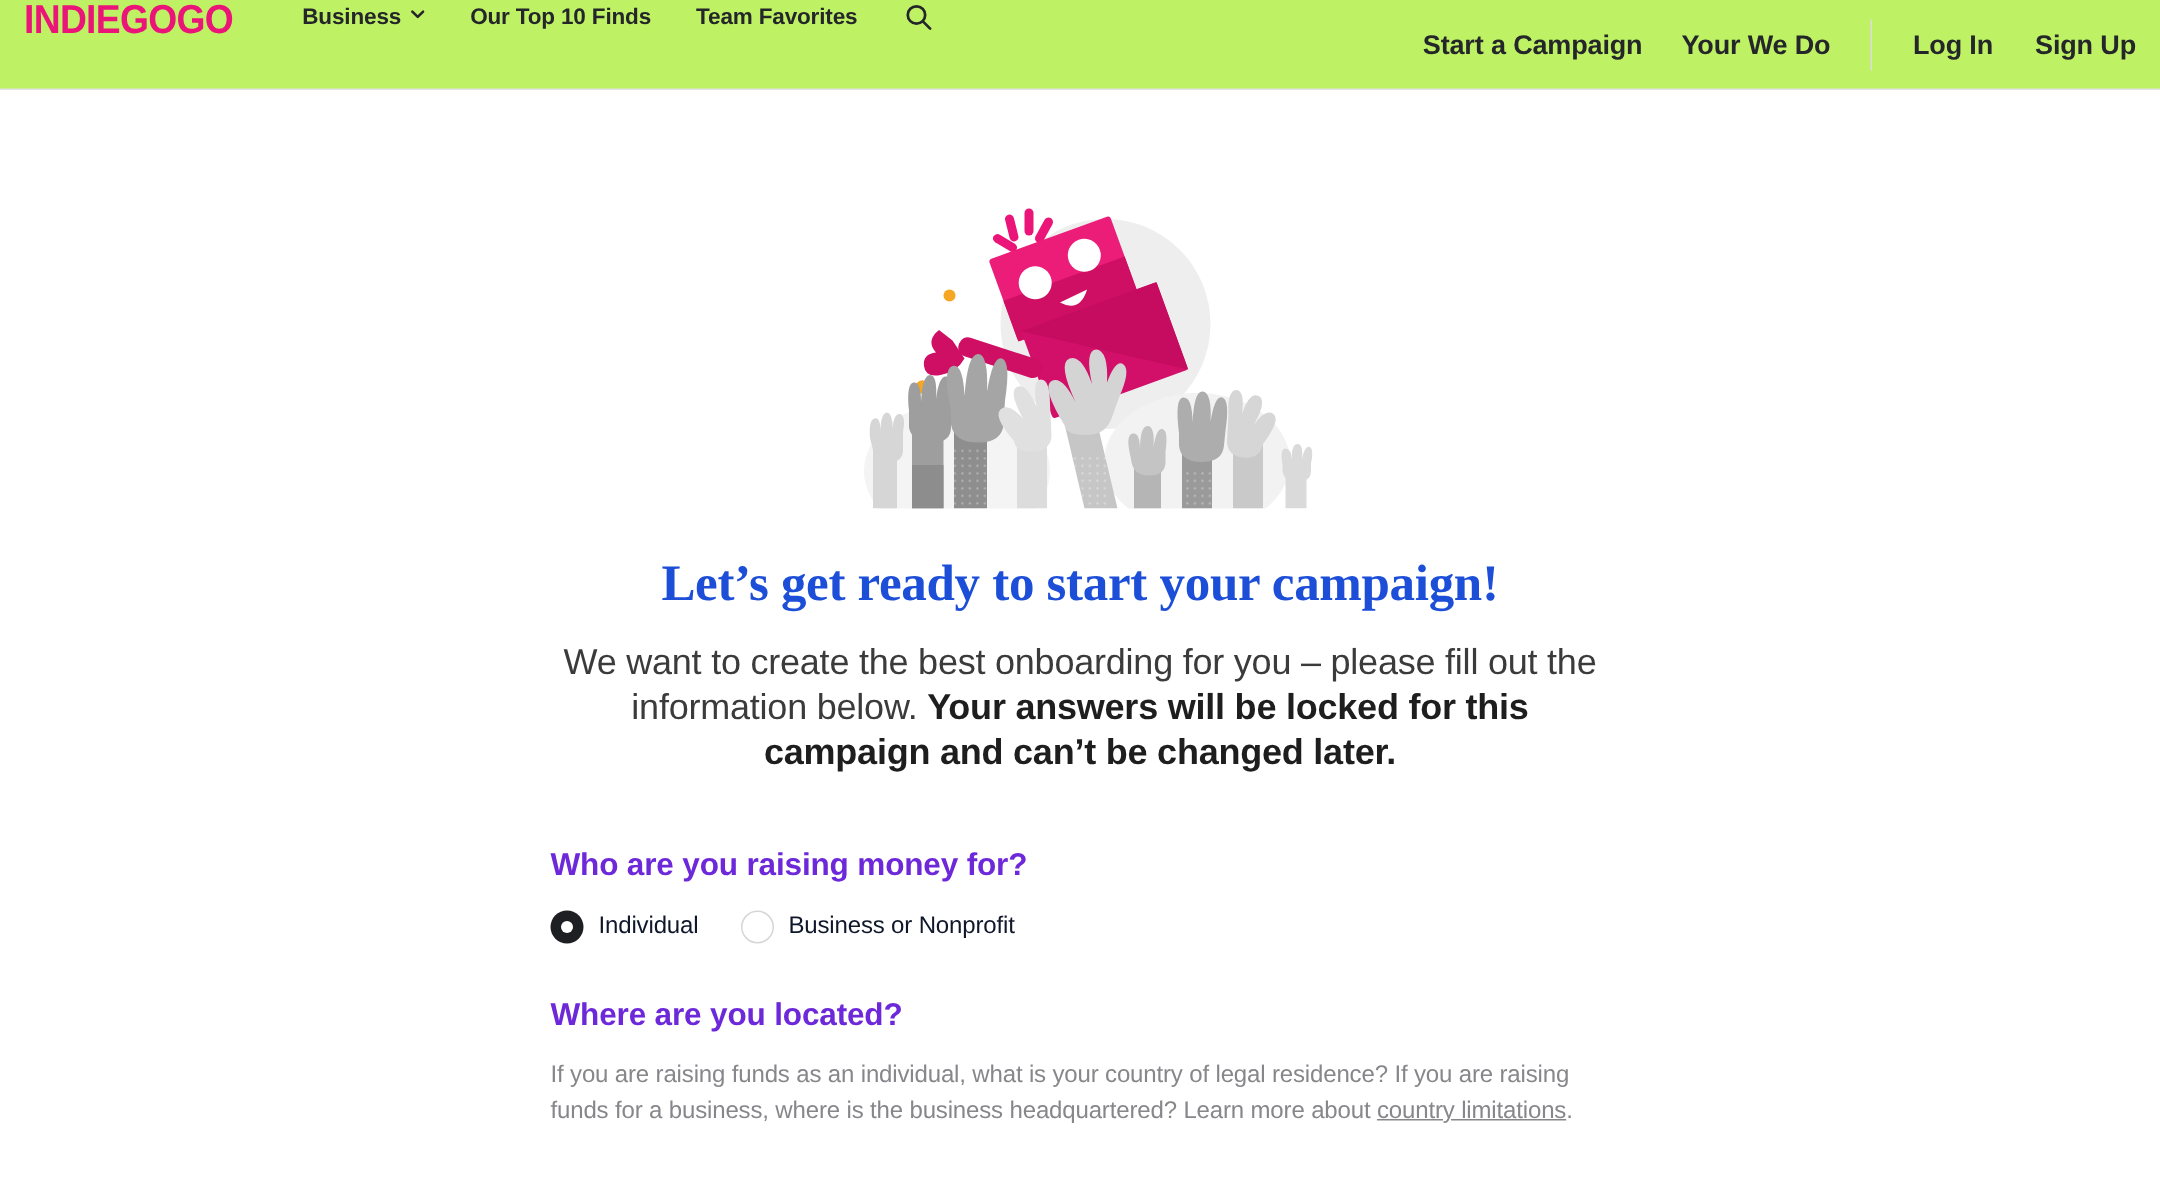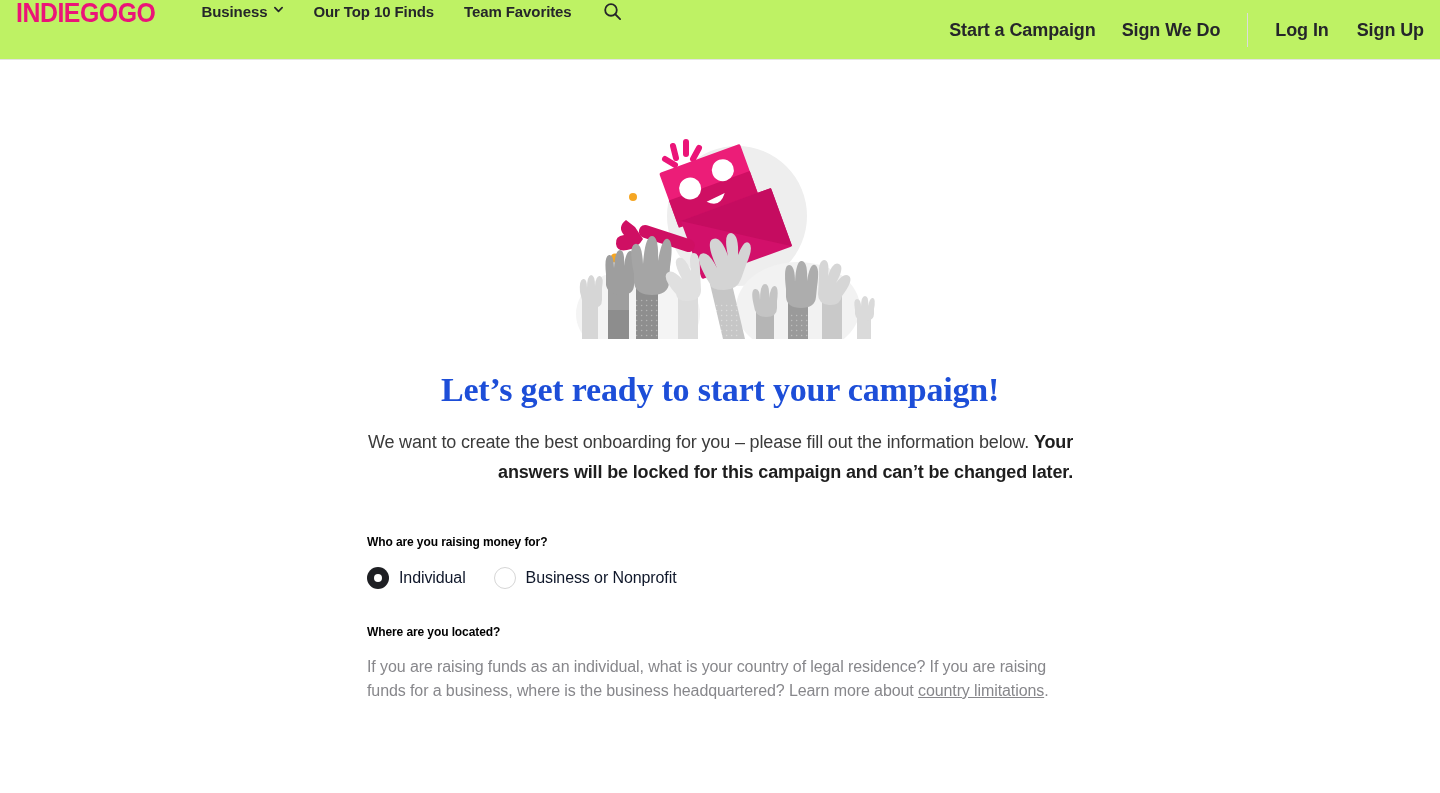--- a/index.html
+++ b/index.html
@@ -122,41 +122,41 @@
     font-family: "Liberation Serif", serif;
     font-size: 34px;
     font-weight: bold;
     color: #1d4ed8;
     letter-spacing: -0.2px;
   }
 
   .subhead {
     margin: 18px auto 0 auto;
     width: 706px;
-    text-align: right;
-    font-size: 18px;
+    text-align: center;
+    font-size: 24px;
     line-height: 30px;
     color: #3b3b3b;
     letter-spacing: -0.15px;
   }
   .subhead b { font-weight: bold; color: #1e1e1e; }
 
   .form-col {
     width: 706px;
     margin: 0 auto;
     padding-top: 48px;
   }
 
   .field-block { margin-bottom: 0; }
   .field-block + .field-block { margin-top: 36px; }
 
   .field-title {
-    font-size: 12px;
-    font-weight: bold;
-    color: #000000;
+    font-size: 21px;
+    font-weight: bold;
+    color: #6d28d9;
     letter-spacing: -0.1px;
     margin-bottom: 16px;
   }
 
   .field-desc {
     font-size: 16px;
     line-height: 24px;
     color: #87878b;
     letter-spacing: -0.1px;
   }
@@ -228,21 +228,21 @@
     <div class="search-btn">
       <svg width="19" height="19" viewBox="0 0 20 20">
         <circle cx="8.4" cy="8.4" r="6.1" fill="none" stroke="#25262a" stroke-width="1.9"></circle>
         <line x1="12.9" y1="12.9" x2="18" y2="18" stroke="#25262a" stroke-width="1.9" stroke-linecap="round"></line>
       </svg>
     </div>
   </div>
 
   <div class="nav-right">
     <div class="nav-item nav-gap-1">Start a Campaign</div>
-    <div class="nav-item">Sign We Do</div>
+    <div class="nav-item">Your We Do</div>
     <div class="nav-divider"></div>
     <div class="nav-item nav-gap-2">Log In</div>
     <div class="nav-item">Sign Up</div>
   </div>
 </div>
 
 <div class="main">
 
   <div class="illustration-wrap">
     <svg class="illustration" viewBox="0 0 320 215">

